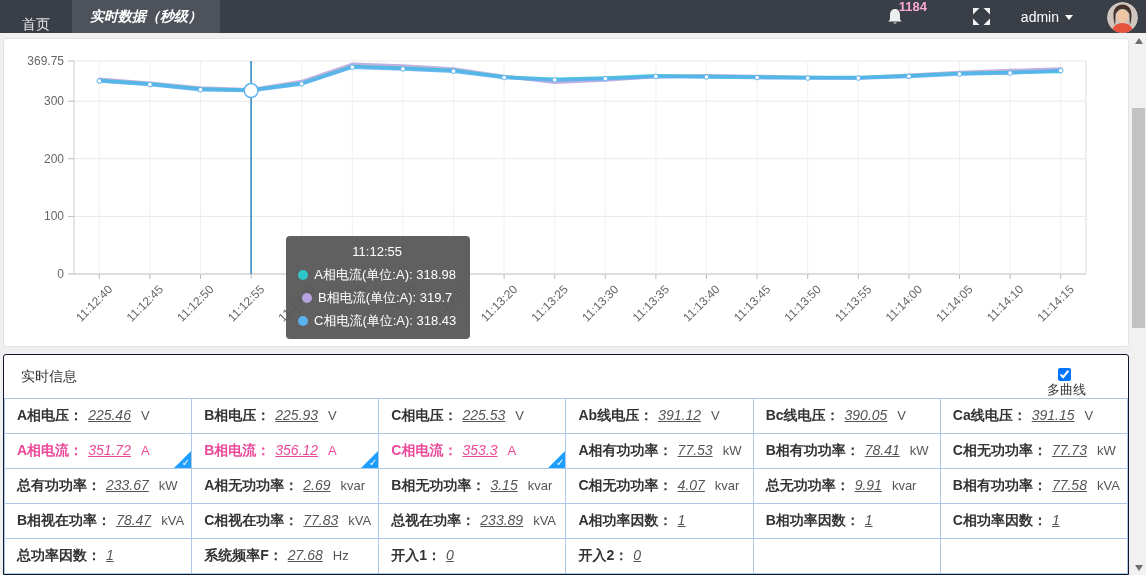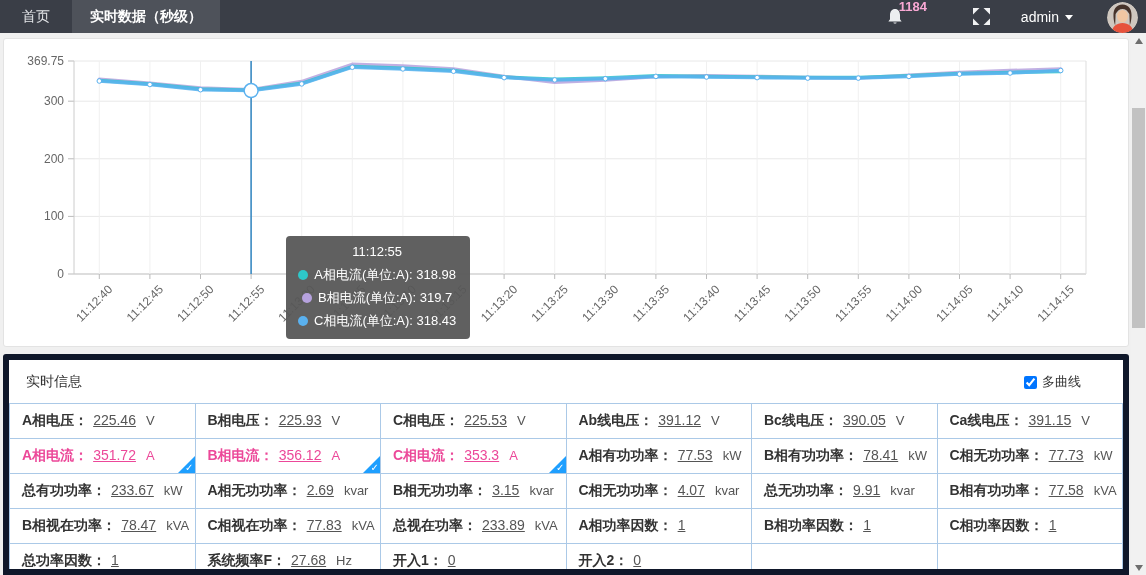--- a/index.html
+++ b/index.html
@@ -4,22 +4,22 @@
 <style>
   * { box-sizing: border-box; }
   html,body { margin:0; padding:0; }
   body {
     width:1146px; height:575px; overflow:hidden; position:relative;
     background:#f0f0f0; font-family:"Liberation Sans", sans-serif;
   }
   
   .navbar { position:absolute; top:0; left:0; width:1146px; height:33px;
     background:#3a3e47; display:flex; align-items:stretch; z-index:10; }
-  .tab { padding:0 22px; line-height:33px; font-size:14px; color:#e4e6e9; cursor:pointer; }
-  .tab.active { background:#4e525a; color:#fff; font-weight:bold; padding:0 18px; }
+  .tab { padding:8px 22px; line-height:33px; font-size:14px; color:#e4e6e9; cursor:pointer; }
+  .tab.active { background:#4e525a; color:#fff; font-weight:bold; padding:0 18px;font-style:italic; }
   .nav-right { margin-left:auto; display:flex; align-items:center; height:33px; padding-right:8px; }
   .bell-wrap { position:relative; width:46px; height:33px; margin-right:42px; }
   .bell-wrap svg { position:absolute; left:2px; top:7px; }
   .badge { position:absolute; left:15px; top:-1px; color:#f9a8d4; font-size:13px; font-weight:bold; white-space:nowrap; }
   .fs-wrap { margin-right:30px; display:flex; align-items:center; }
   .user-dd { display:flex; align-items:center; color:#fff; font-size:14px; margin-right:34px; cursor:pointer; }
   .caret { width:0; height:0; border-left:4px solid transparent; border-right:4px solid transparent;
     border-top:5px solid #fff; margin-left:6px; margin-top:2px; }
   .avatar { width:31px; height:31px; border-radius:50%; overflow:hidden; margin-top:1px; cursor:pointer; }
   
@@ -27,31 +27,31 @@
     background:#fff; border:1px solid #e3e3e3; border-radius:3px; }
   .chart-panel svg { display:block; margin-top:2px; }
   .tooltip { position:absolute; left:282px; top:197px; min-width:172px; z-index:5;
     background:rgba(87,87,87,0.95); border-radius:4px; color:#fff; font-size:13px;
     line-height:23px; padding:5px 14px 7px 12px; text-align:center; pointer-events:none; }
   .tt-title { line-height:22px; }
   .tt-dot { display:inline-block; width:10px; height:10px; border-radius:50%;
     margin-right:6px; vertical-align:-1px; }
   
   .info-panel { position:absolute; left:3px; top:354px; width:1126px; height:221px;
-    background:#fff; border:6px solid #0f172a; border-radius:3px 3px 0 0; overflow:hidden; }
+    background:#fff; border:1px solid #0f172a; border-radius:3px 3px 0 0; overflow:hidden; }
   .panel-header { height:43px; position:relative; }
   .panel-title { position:absolute; left:17px; top:0; line-height:43px; font-size:14px; color:#333; }
   .multi { position:absolute; right:42px; top:13px; display:flex; align-items:center;
-    font-size:13px; color:#333; cursor:pointer; }
+    font-size:13px; color:#333; cursor:pointer;flex-direction:column; }
   .multi input { margin:0 5px 0 0; width:13px; height:13px; }
   table.rt { width:100%; border-collapse:collapse; table-layout:fixed; }
   table.rt td { height:35px; border:1px solid #abc9e7; padding:0 2px 0 12px;
     position:relative; font-size:14px; white-space:nowrap; overflow:hidden; cursor:pointer; }
   .lbl { font-weight:bold; color:#333; }
-  .val { text-decoration:underline; color:#555; margin-left:5px; }
+  .val { font-style:italic; text-decoration:underline; color:#555; margin-left:5px; }
   .unit { color:#555; margin-left:10px; font-size:13px; }
   td.sel .lbl, td.sel .val, td.sel .unit { color:#ec4899; }
   .corner { position:absolute; right:0; bottom:0; width:0; height:0;
     border-bottom:17px solid #1e9fff; border-left:17px solid transparent; }
   .corner-check { position:absolute; right:1px; bottom:0; color:#fff; font-size:10px; line-height:11px; }
   
   .scrollbar { position:absolute; right:0; top:33px; width:15px; height:542px; background:#f1f1f1; }
   .sb-btn { position:absolute; left:0; width:15px; height:15px; display:flex;
     align-items:center; justify-content:center; cursor:pointer; }
   .sb-btn.up { top:0; } .sb-btn.down { bottom:0; }

